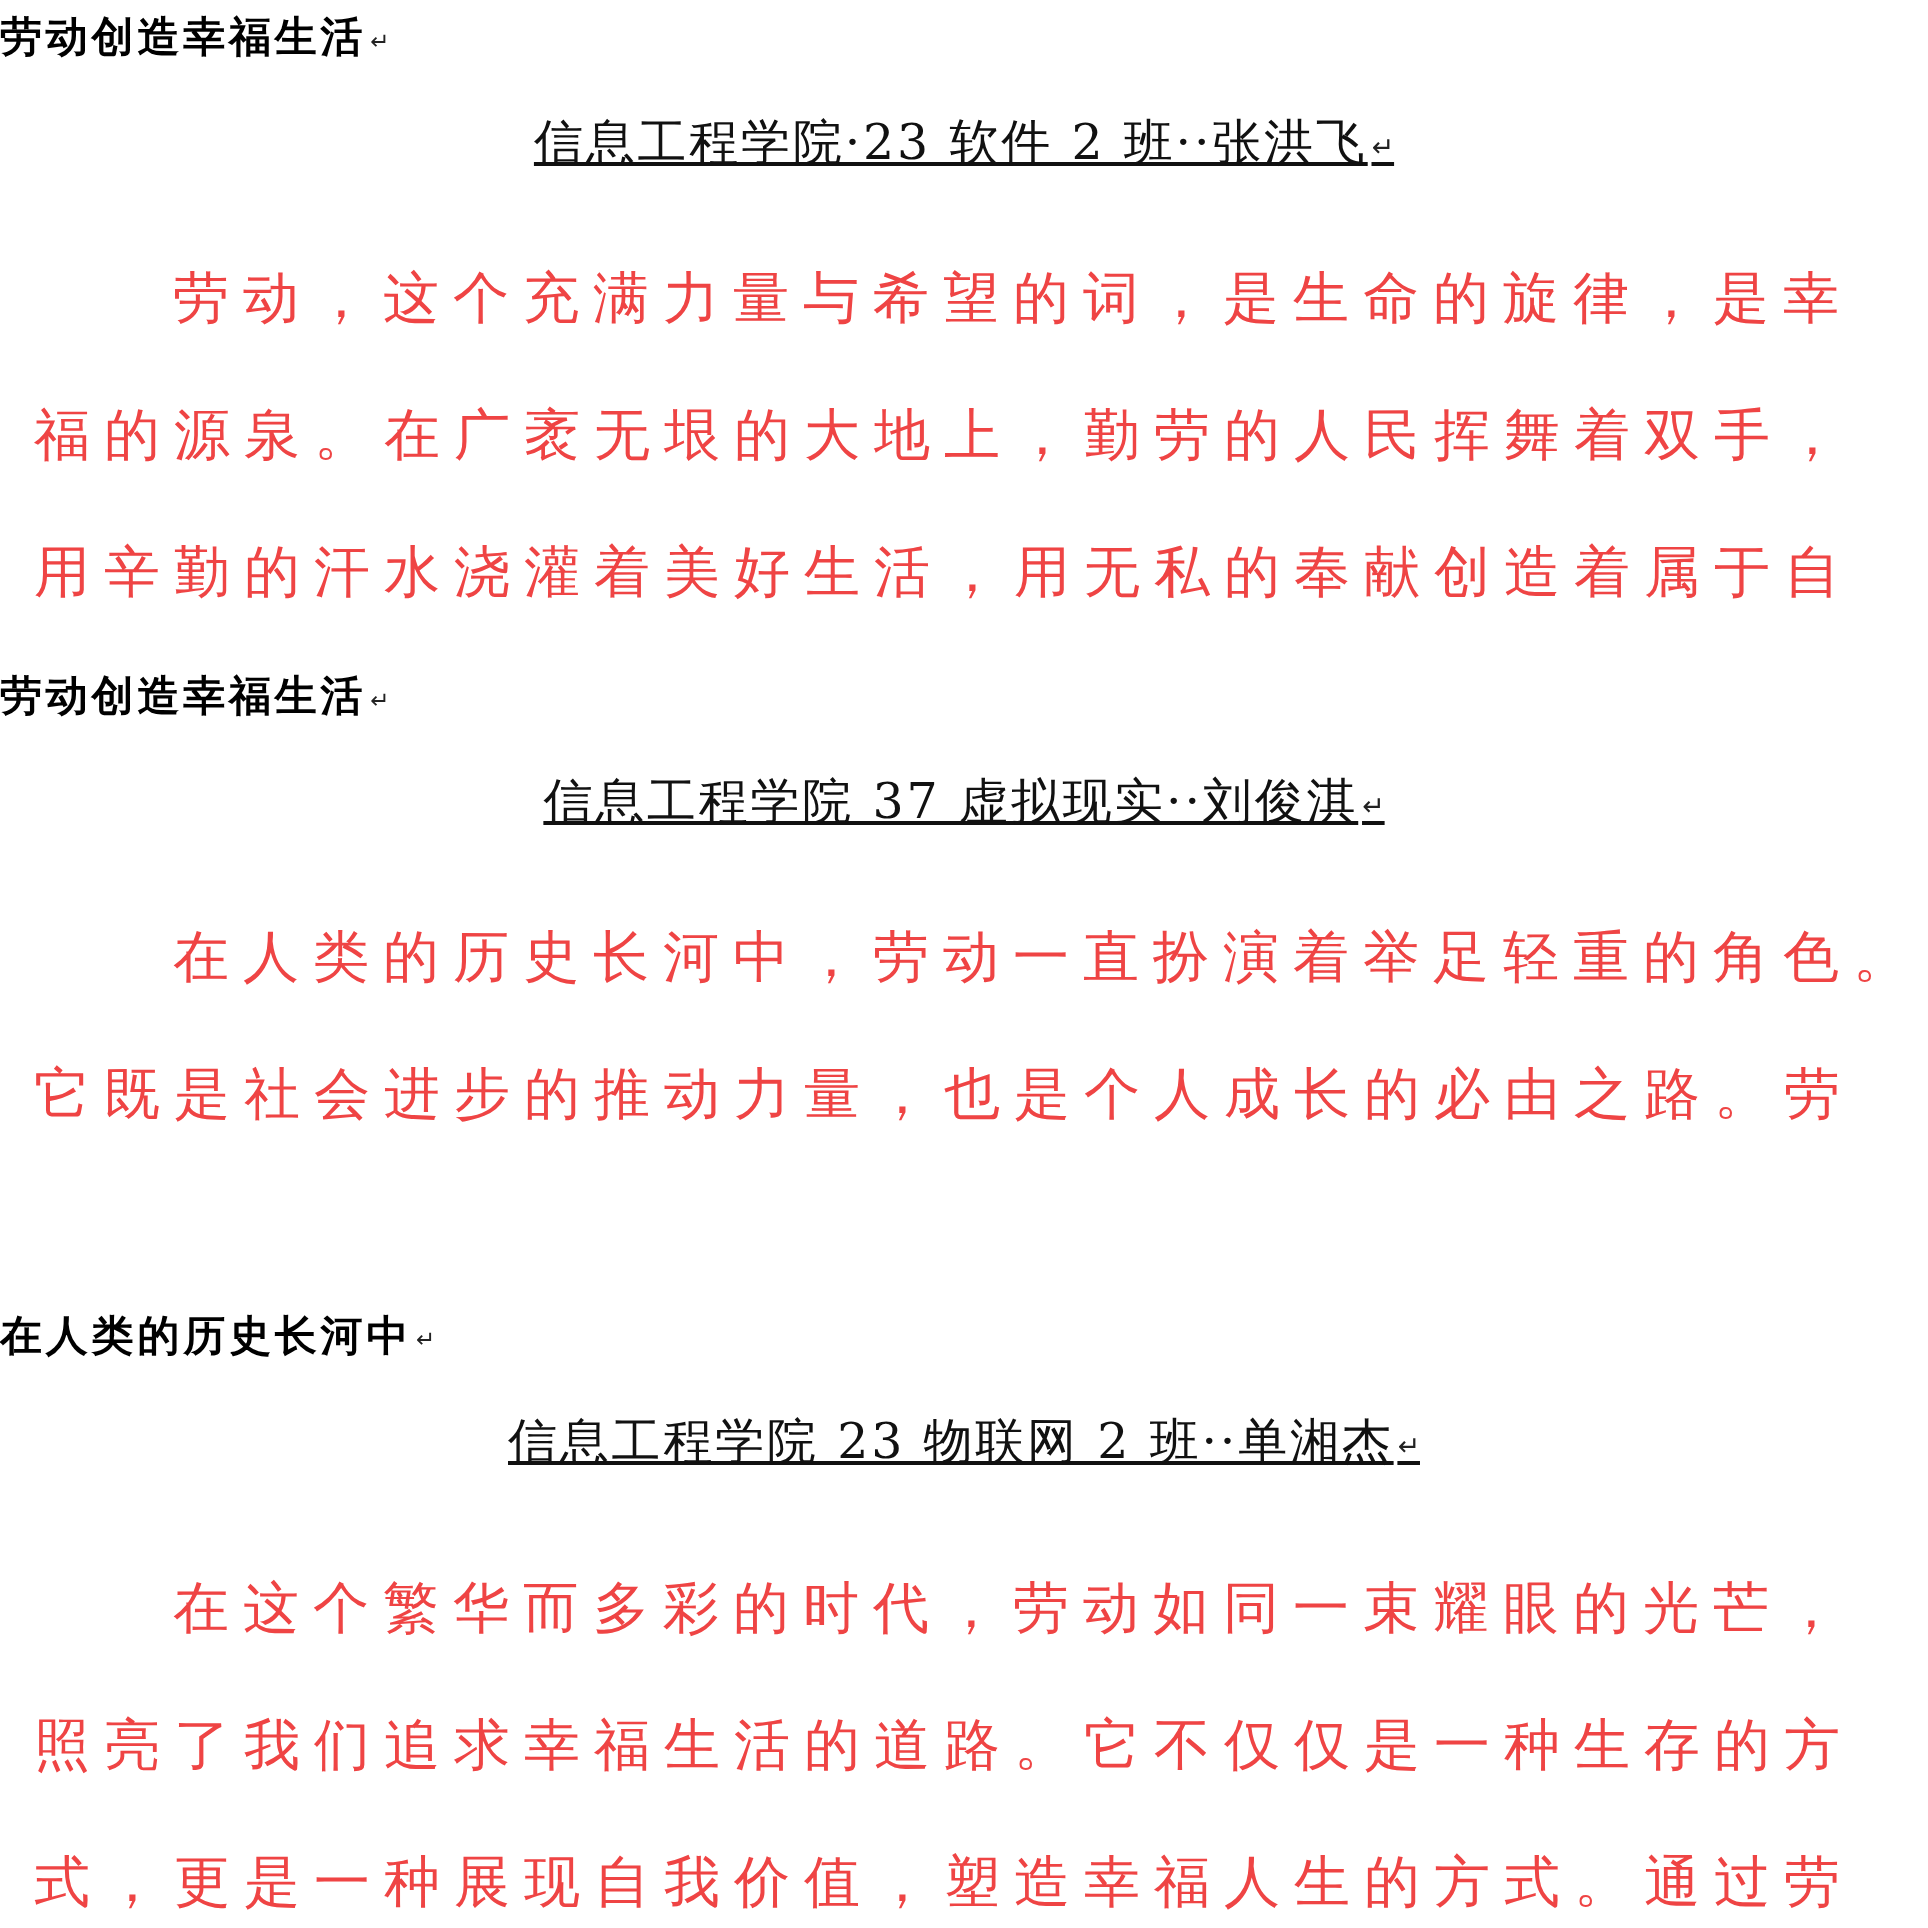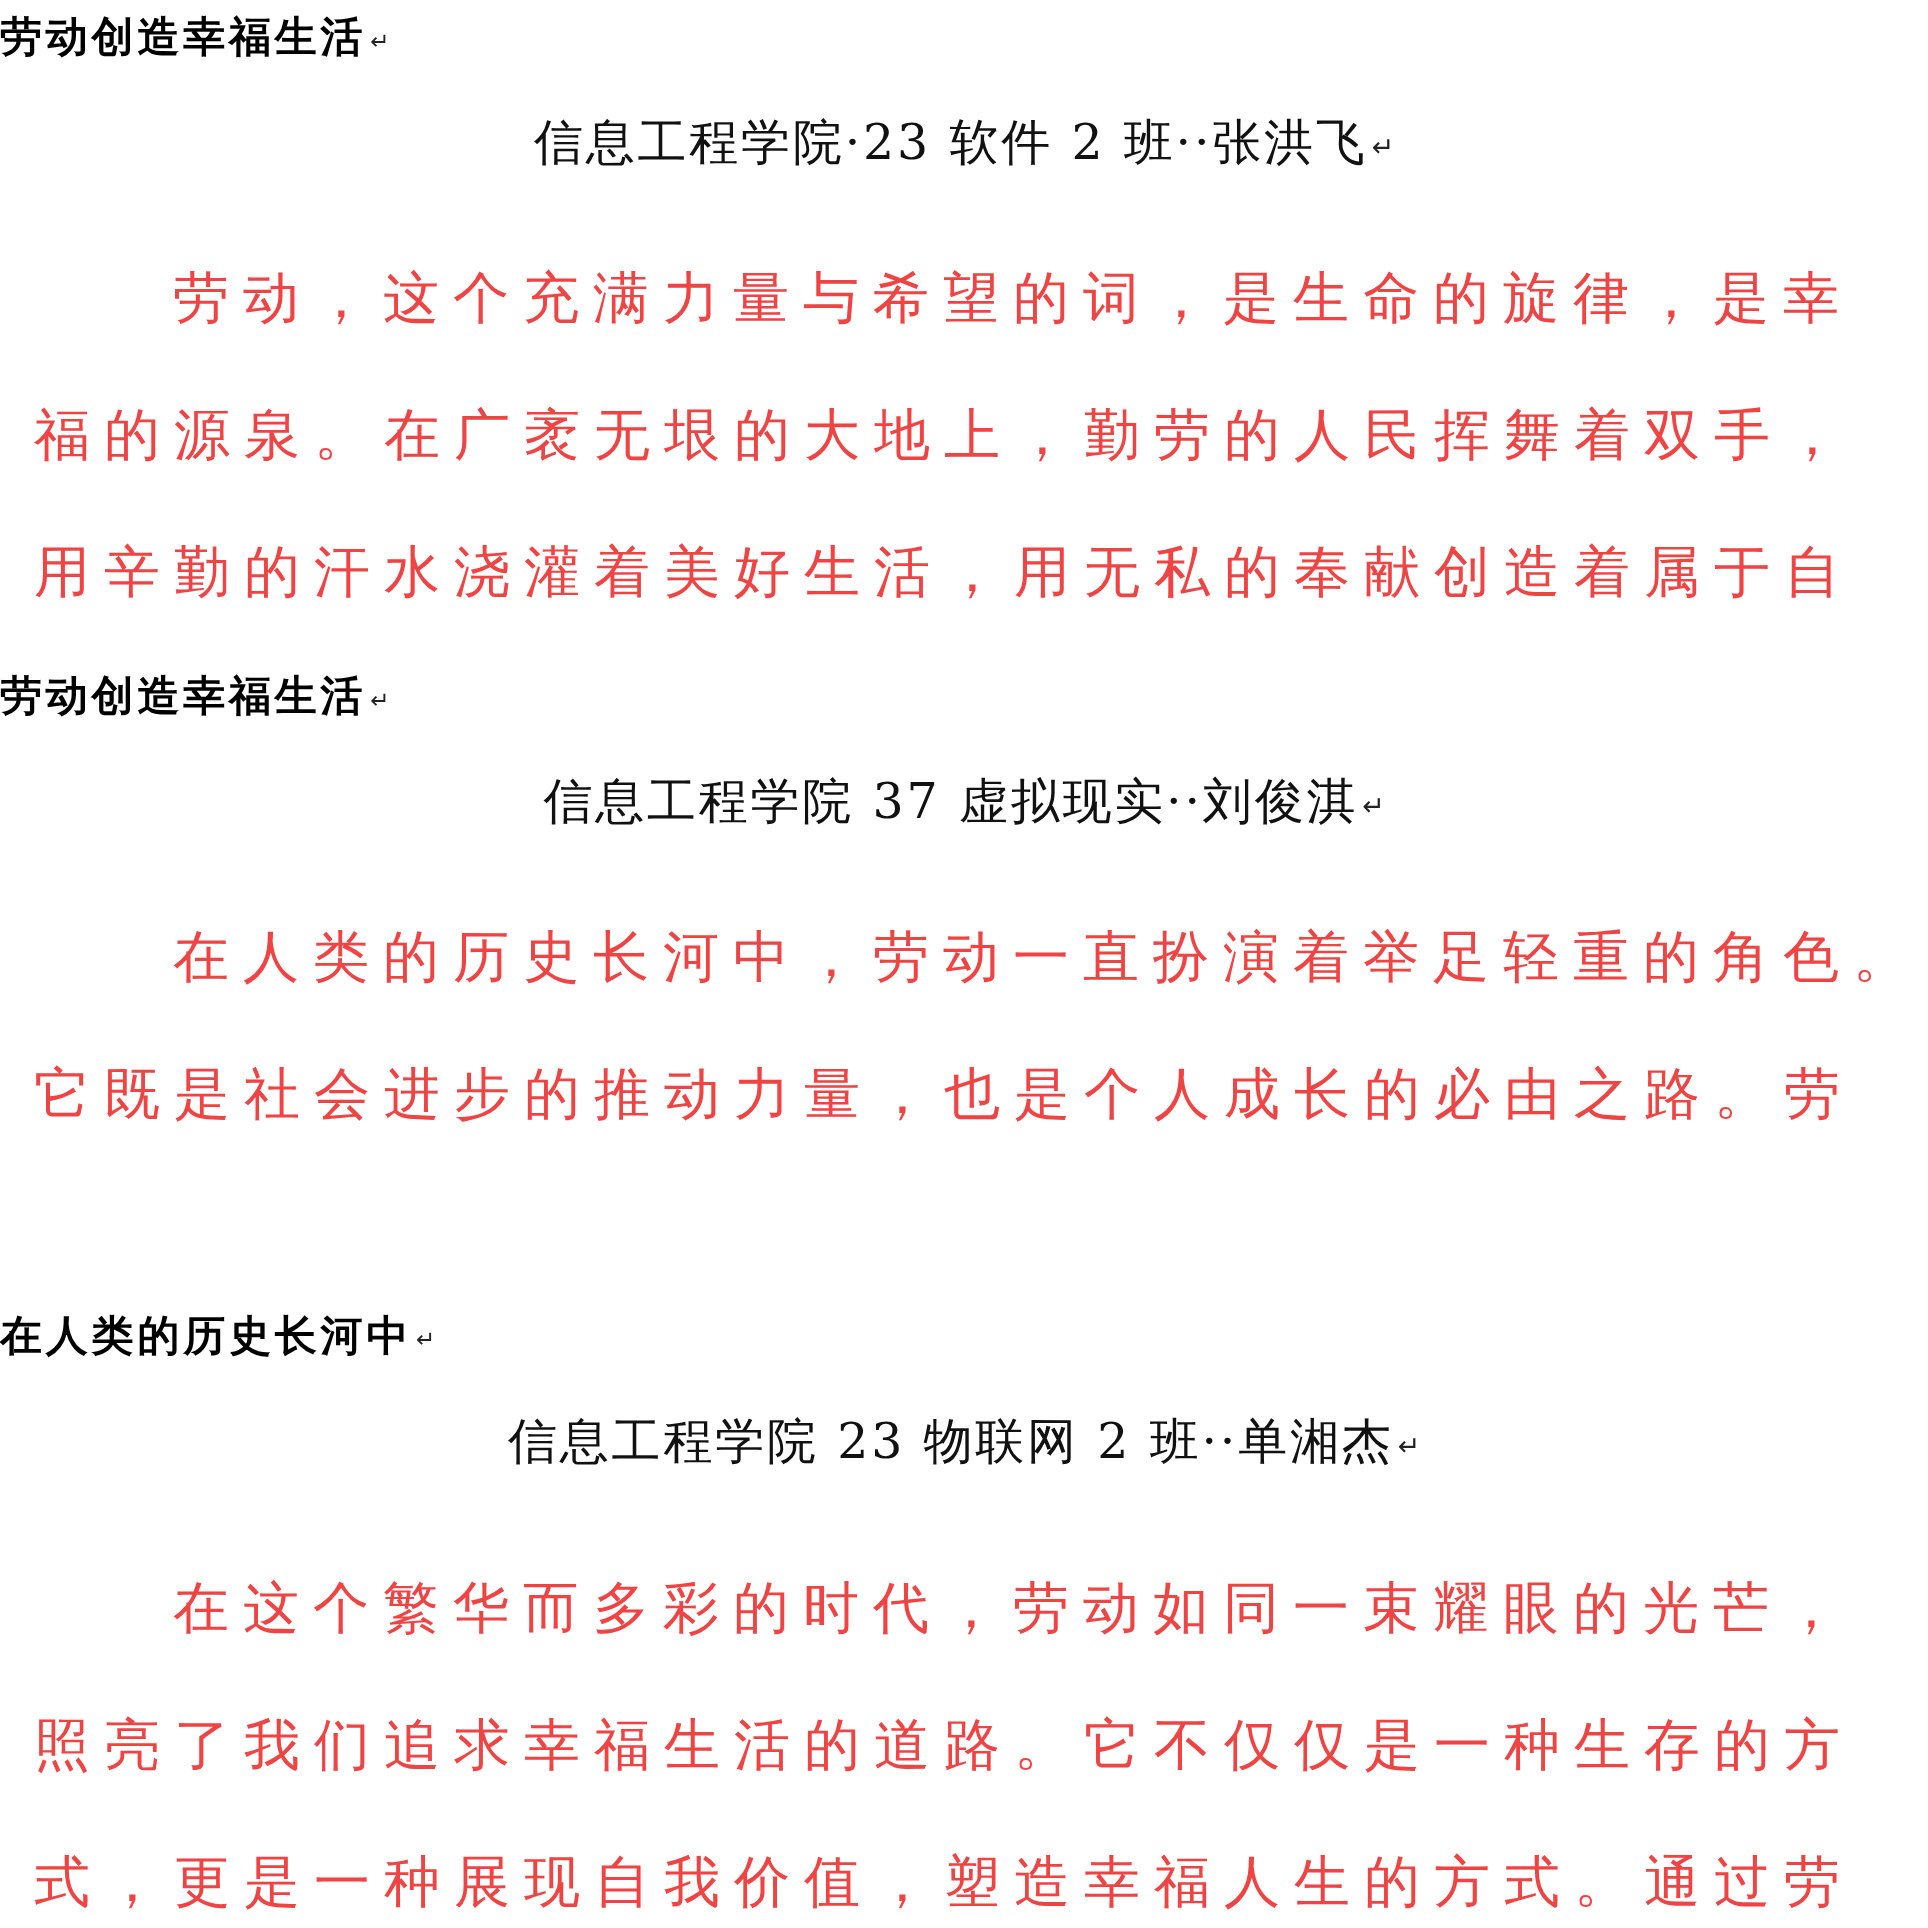--- a/index.html
+++ b/index.html
@@ -32,20 +32,21 @@
   }
   .doc-byline {
     text-align: center;
     font-family: "DejaVu Serif", serif;
     font-size: 49px;
     letter-spacing: 2.8px;
     margin-top: 47px;
     line-height: 1.3;
     color: #111111;
     white-space: nowrap;
+    text-decoration: underline;
   }
   .doc-body {
     margin-top: 55px;
     padding: 0 34px;
     font-family: "DejaVu Serif", serif;
     font-size: 56px;
     letter-spacing: 14px;
     color: #ef4444;
   }
   #section-3 .doc-body { margin-top: 66px; }

